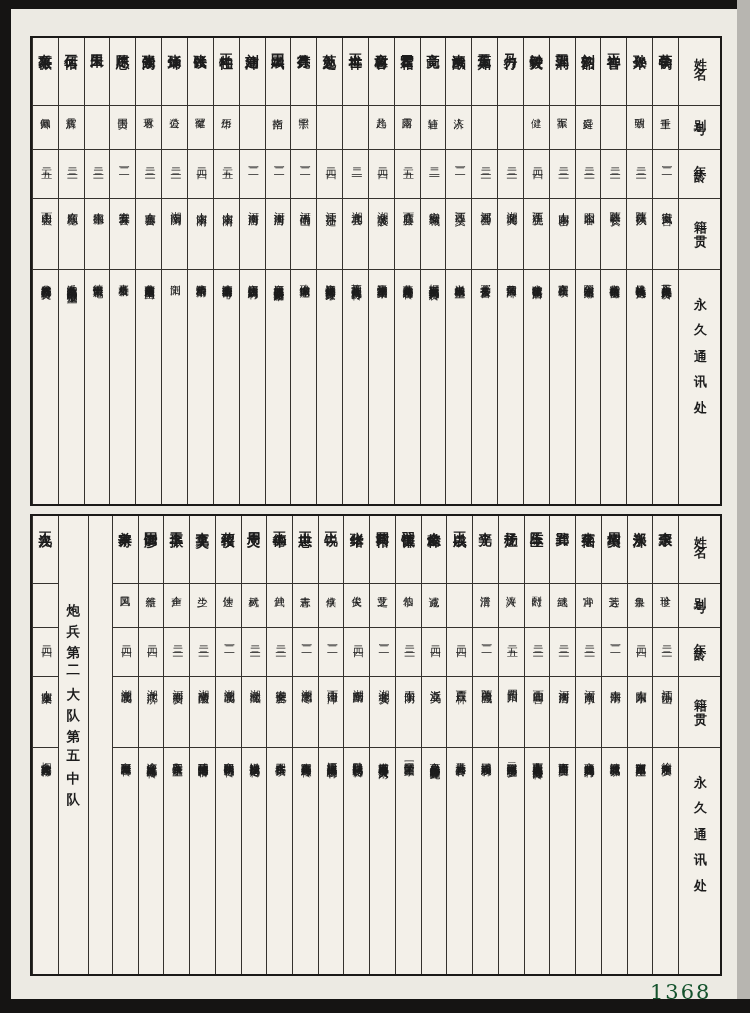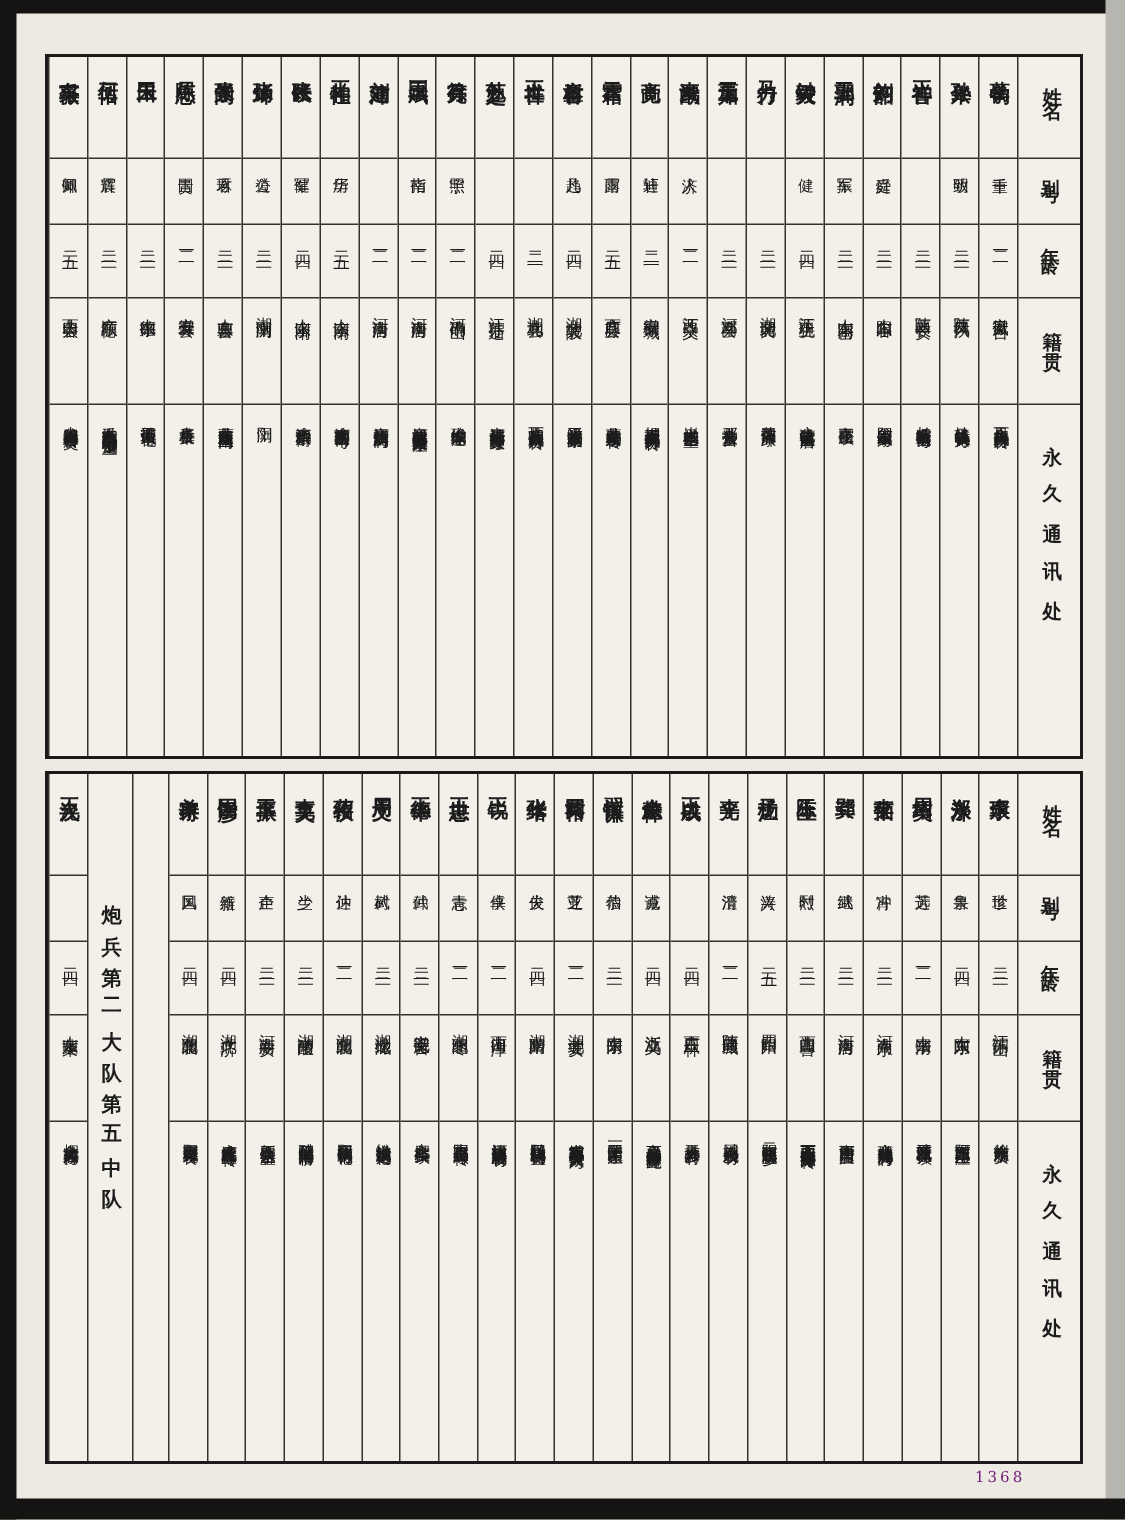--- a/index.html
+++ b/index.html
@@ -57,21 +57,21 @@
 
   .group-label-cell{
     writing-mode:vertical-rl;text-orientation:upright;
     height:100%;box-sizing:border-box;
     font-size:13.5px;font-weight:bold;letter-spacing:21px;
     padding-top:76px;line-height:28px;overflow:hidden;
   }
   .page-number{
     position:absolute;left:650px;top:980px;
     font-family:"DejaVu Serif","Liberation Serif",serif;
-    font-size:10px;color:#701a75;letter-spacing:2px;
+    font-size:21px;color:#14532d;letter-spacing:2px;
   }
 </style>
 </head>
 <body>
 
 <div class="edge top"></div>
 <div class="edge right"></div>
 <div class="edge left"></div>
 <div class="edge bottom"></div>
 

